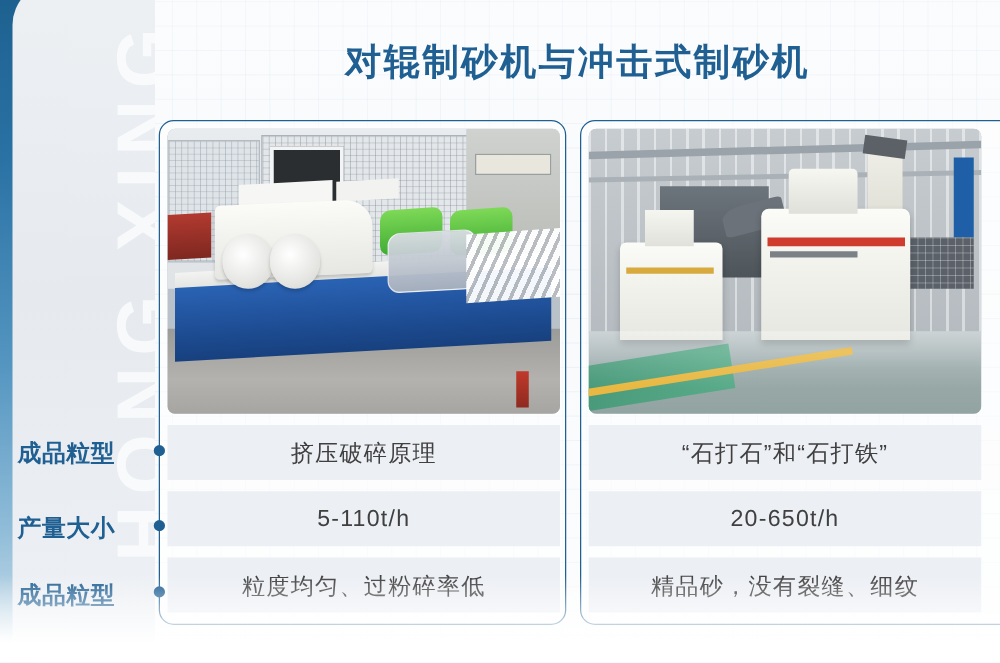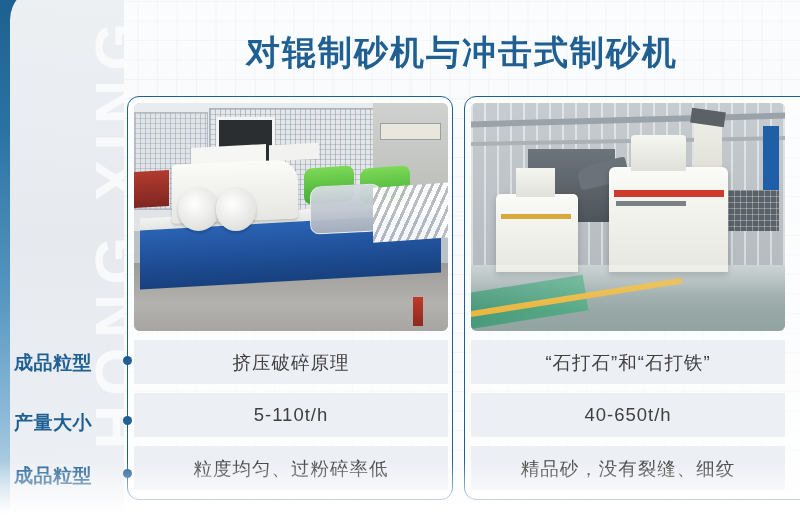--- a/index.html
+++ b/index.html
@@ -87,21 +87,21 @@
     text-align: center;
     font-family: "Liberation Sans", sans-serif;
   }
 
   
   .title {
     position: absolute;
     left: 124px; top: 30px;
     width: 676px;
     text-align: center;
-    font-size: 34px;
+    font-size: 29px;
     font-weight: bold;
     color: #1f5f92;
     letter-spacing: 2px;
     font-family: "Liberation Sans", "DejaVu Sans", sans-serif;
   }
 
   
   .card {
     position: absolute;
     top: 96px;
@@ -448,21 +448,21 @@
         <div class="vsi-big-stripe2"></div>
       </div>
       <div class="ph-r-refl"></div>
     </div>
 
     <div class="rows">
       <div class="row">
         <span class="row-text">“石打石”和“石打铁”</span>
       </div>
       <div class="row">
-        <span class="row-text">40-650t/h</span>
+        <span class="row-text">20-650t/h</span>
       </div>
       <div class="row">
         <span class="row-text">精品砂，没有裂缝、细纹</span>
       </div>
     </div>
   </div>
 
   <div class="label" id="label-0">成品粒型</div>
   <div class="label-dot" id="dot-0"></div>
 

